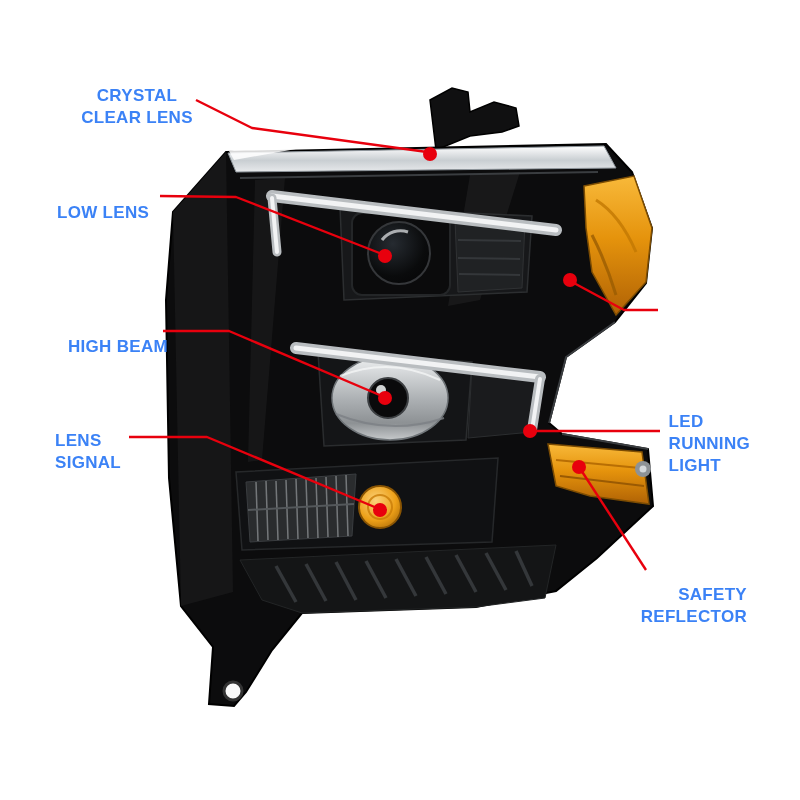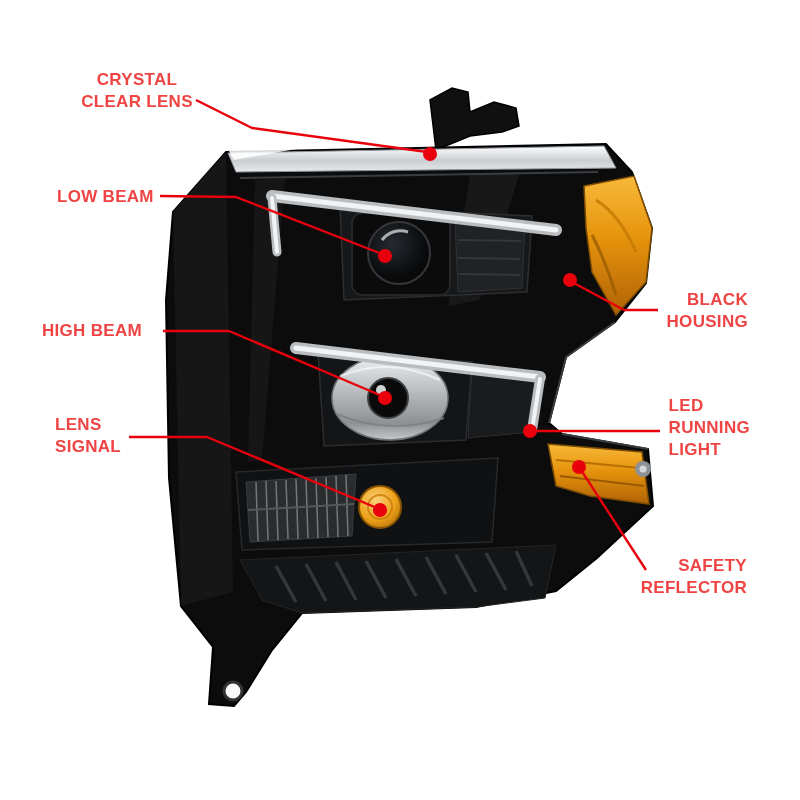--- a/index.html
+++ b/index.html
@@ -4,29 +4,29 @@
 <style>
   html,body{margin:0;padding:0;background:#ffffff;}
   .stage{
     position:relative;width:800px;height:800px;background:#ffffff;overflow:hidden;
     font-family:"Liberation Sans",sans-serif;
   }
   .art{position:absolute;left:0;top:0;}
   .label{
     position:absolute;
     font-size:17px;font-weight:700;line-height:22px;letter-spacing:.3px;
-    color:#ef4444;white-space:pre-line;
+    color:#3b82f6;white-space:pre-line;margin-top:16px;
   }
   .lbl-ccl{left:80px;top:69px;width:114px;text-align:center;}
   .lbl-low{left:57px;top:186px;}
-  .lbl-high{left:42px;top:320px;}
+  .lbl-high{left:68px;top:320px;}
   .lbl-turn{left:55px;top:414px;}
   .lbl-bh{right:52px;top:289px;text-align:right;}
   .lbl-led{right:50px;top:395px;text-align:left;}
-  .lbl-safety{right:53px;top:555px;text-align:right;}
+  .lbl-safety{right:53px;top:568px;text-align:right;}
 </style>
 </head>
 <body>
 
 <div class="stage">
 
   <svg class="art" width="800" height="800" viewBox="0 0 800 800">
     <defs>
       <linearGradient id="chrome" x1="0" y1="0" x2="0" y2="1">
         <stop offset="0" stop-color="#ffffff"></stop>
@@ -190,25 +190,23 @@
       </g>
       <g>
         <polyline points="581,470 646,570"></polyline>
         <circle cx="579" cy="467" r="7" fill="#e8000d" stroke="none"></circle>
       </g>
     </g>
   </svg>
 
   <div class="label lbl-ccl">CRYSTAL
 CLEAR LENS</div>
-  <div class="label lbl-low">LOW BEAM</div>
+  <div class="label lbl-low">LOW LENS</div>
   <div class="label lbl-high">HIGH BEAM</div>
   <div class="label lbl-turn">LENS
 SIGNAL</div>
-  <div class="label lbl-bh">BLACK
-HOUSING</div>
   <div class="label lbl-led">LED
 RUNNING
 LIGHT</div>
   <div class="label lbl-safety">SAFETY
 REFLECTOR</div>
 
 </div>
 
 </body></html>

